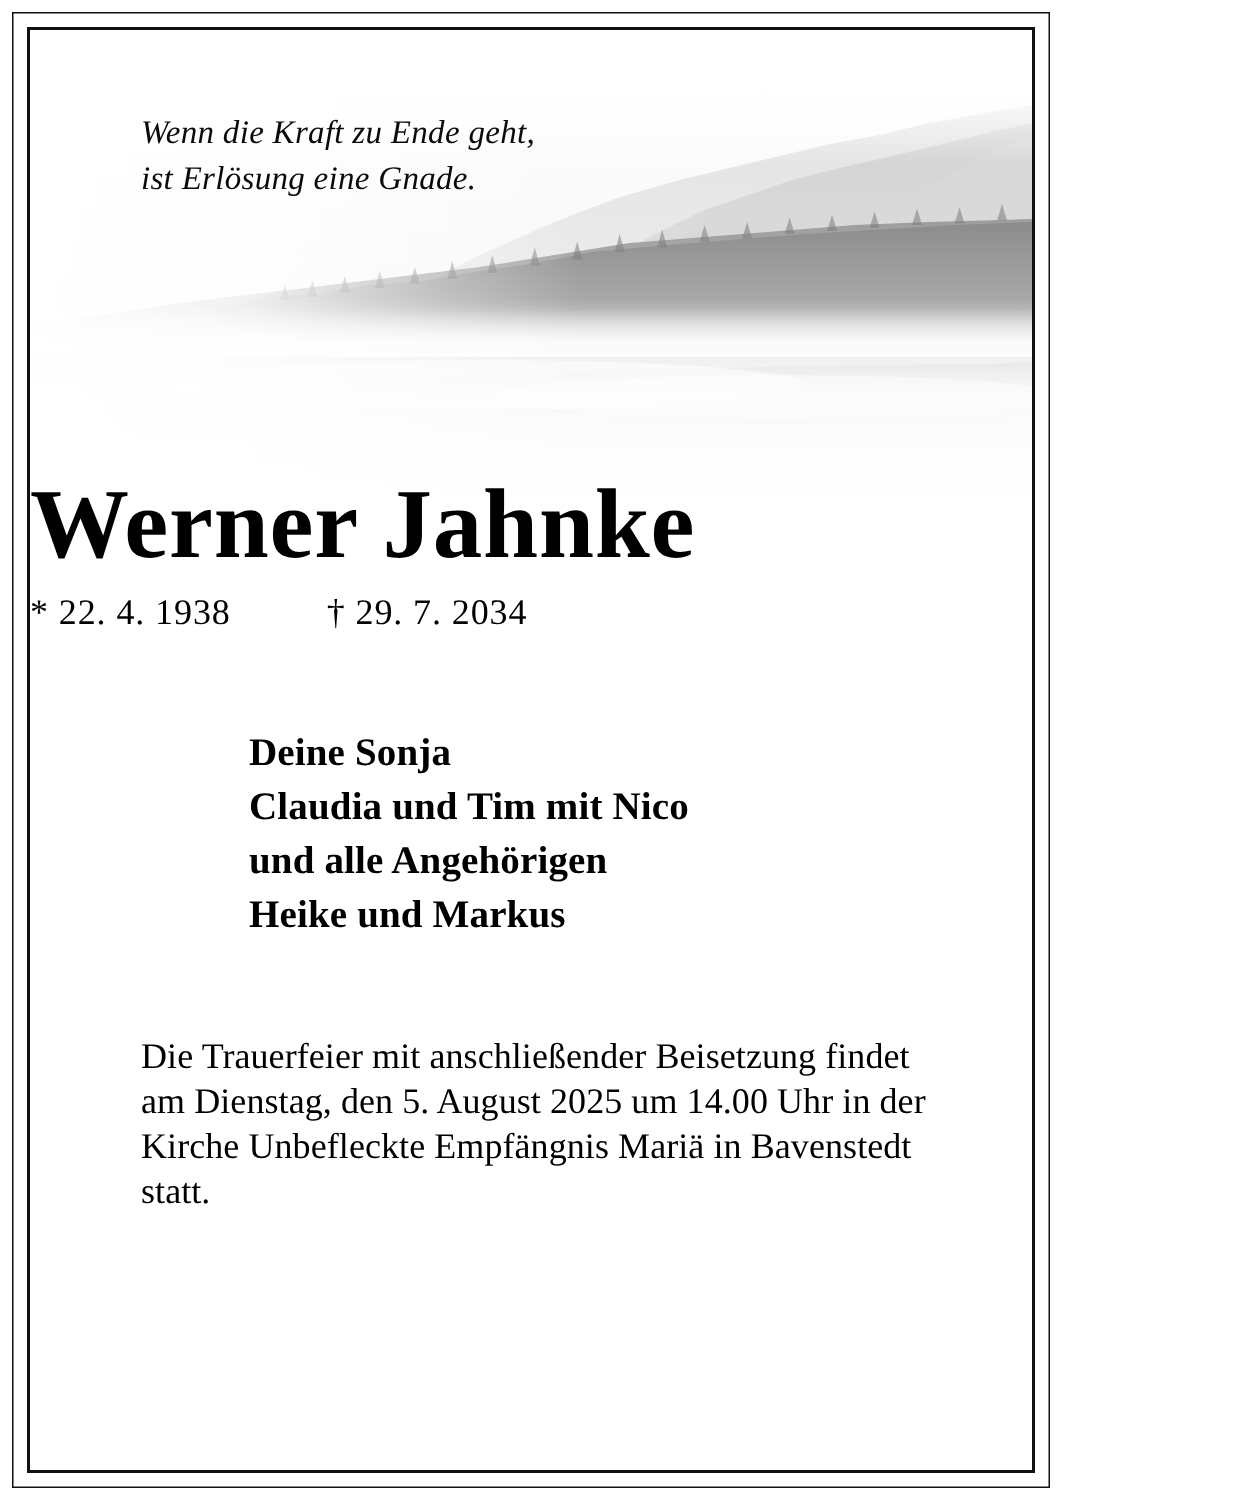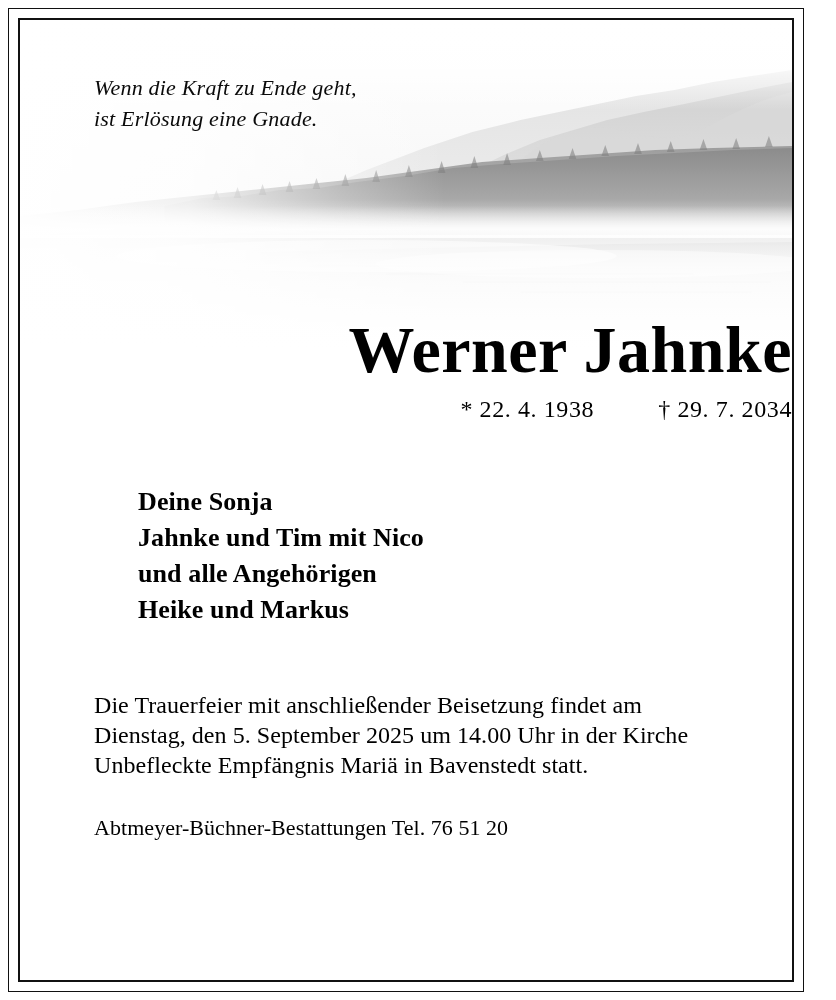--- a/index.html
+++ b/index.html
@@ -13,21 +13,21 @@
     font-family: "Liberation Serif", "DejaVu Serif", serif;
     color: #000000;
     overflow: hidden;
   }
 
   
   .notice {
     position: absolute;
     left: 8px;
     top: 8px;
-    width: 796px;
+    width: 692px;
     height: 984px;
     box-sizing: border-box;
     border: 1.5px solid #111111;
     background: #ffffff;
   }
   .notice-inner {
     position: absolute;
     left: 9px;
     top: 9px;
     right: 9px;
@@ -103,51 +103,51 @@
     white-space: pre-line;
     color: #0a0a0a;
   }
 
   
   .name-block {
     position: absolute;
     left: 0;
     right: 0;
     top: 292px;
-    text-align: right;
+    text-align: left;
   }
   .deceased-name {
     font-size: 66px;
     font-weight: bold;
     line-height: 76px;
     letter-spacing: 0.5px;
     color: #000000;
   }
   .dates {
     margin-top: 8px;
     font-size: 24px;
     letter-spacing: 0.6px;
   }
-  .dates .date-birth { margin-right: 64px; margin-left: 22px; }
+  .dates .date-birth { margin-right: 64px; }
 
   
   .body-text {
     position: absolute;
     left: 74px;
     right: 58px;
     top: 452px;
   }
   .memorial-line {
     font-size: 24px;
     line-height: 32px;
     letter-spacing: 0.1px;
   }
   .survivors {
     margin-top: 12px;
-    margin-left: 44px;
+    margin-left: 72px;
     font-weight: bold;
     font-size: 26px;
     line-height: 36px;
     letter-spacing: 0.1px;
   }
   .survivor { white-space: nowrap; }
 
   .service-info {
     margin-top: 62px;
     font-size: 24px;
@@ -279,24 +279,23 @@
       <div class="deceased-name">Werner Jahnke</div>
       <div class="dates">
         <span class="date-birth">* 22. 4. 1938</span><span class="date-death">† 29. 7. 2034</span>
       </div>
     </div>
 
     <div class="body-text">
 
       <div class="survivors">
         <div class="survivor">Deine Sonja</div>
-        <div class="survivor">Jahnke und Tim mit Nico</div>
+        <div class="survivor">Claudia und Tim mit Nico</div>
         <div class="survivor">und alle Angehörigen</div>
         <div class="survivor">Heike und Markus</div>
       </div>
 
-      <div class="service-info">Die Trauerfeier mit anschließender Beisetzung findet am Dienstag, den 5. September 2025 um 14.00 Uhr in der Kirche Unbefleckte Empfängnis Mariä in Bavenstedt statt.</div>
-
-      <div class="funeral-home">Abtmeyer-Büchner-Bestattungen Tel. 76 51 20</div>
+      <div class="service-info">Die Trauerfeier mit anschließender Beisetzung findet am Dienstag, den 5. August 2025 um 14.00 Uhr in der Kirche Unbefleckte Empfängnis Mariä in Bavenstedt statt.</div>
+
     </div>
 
   </div>
 </div>
 
 </body></html>

